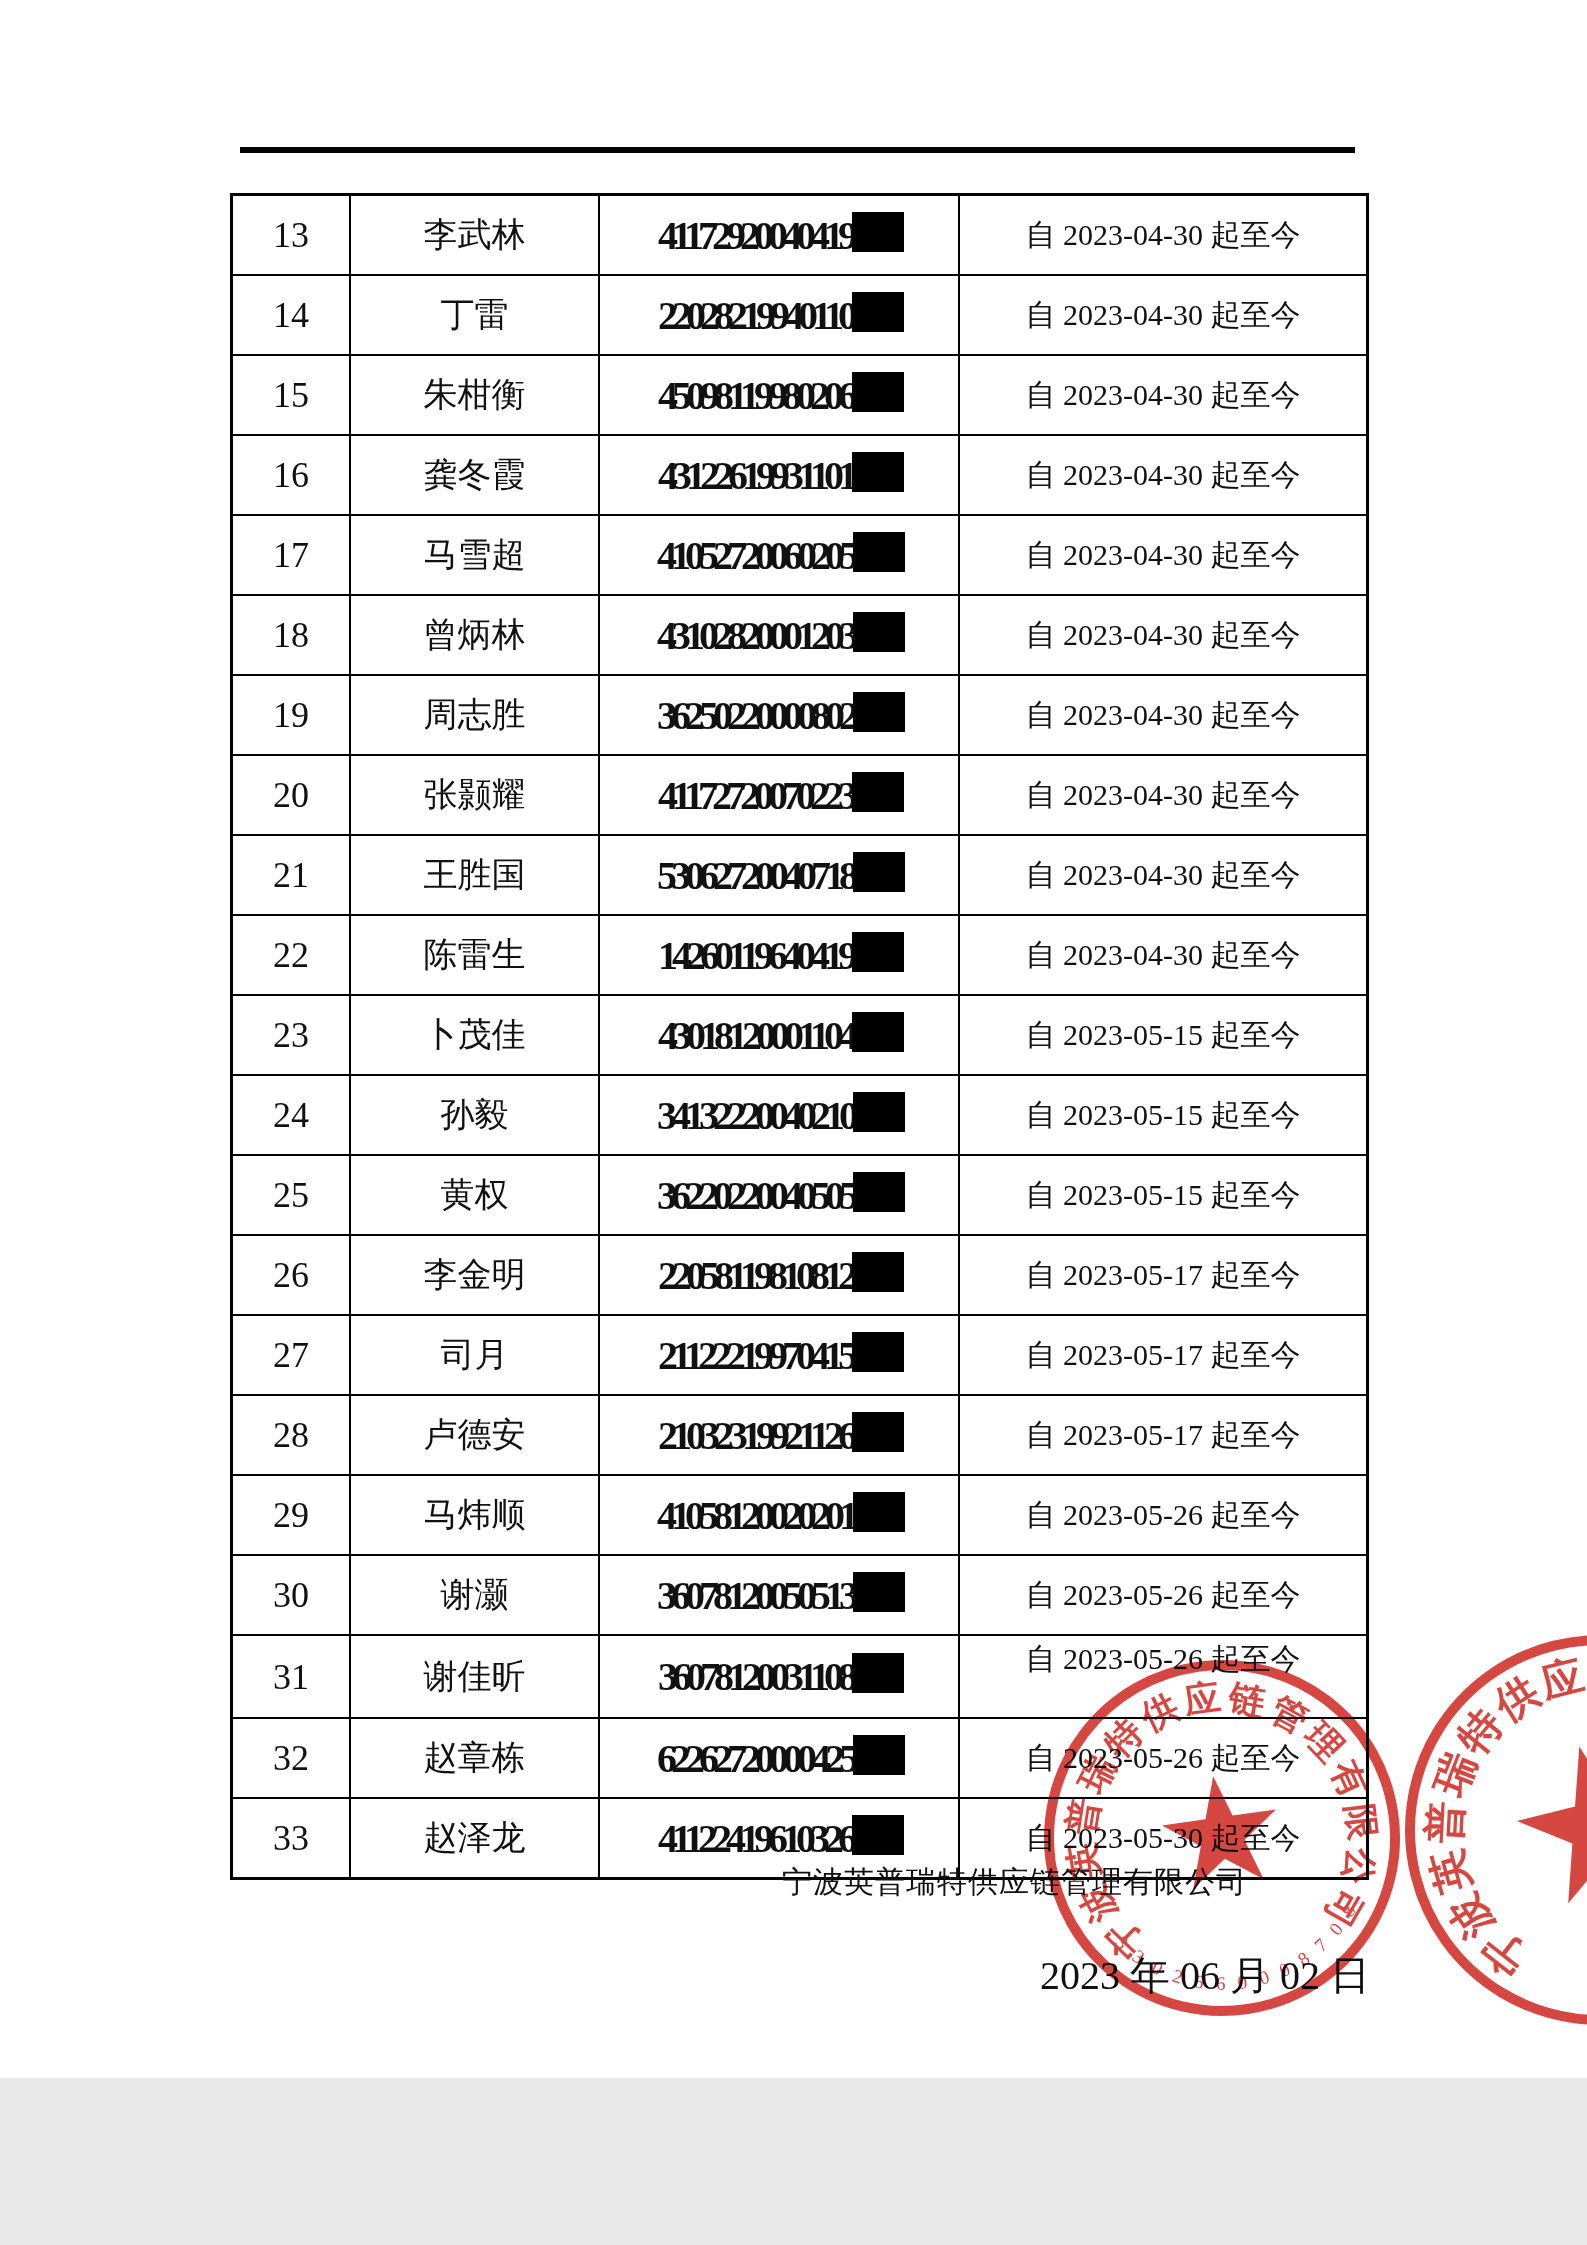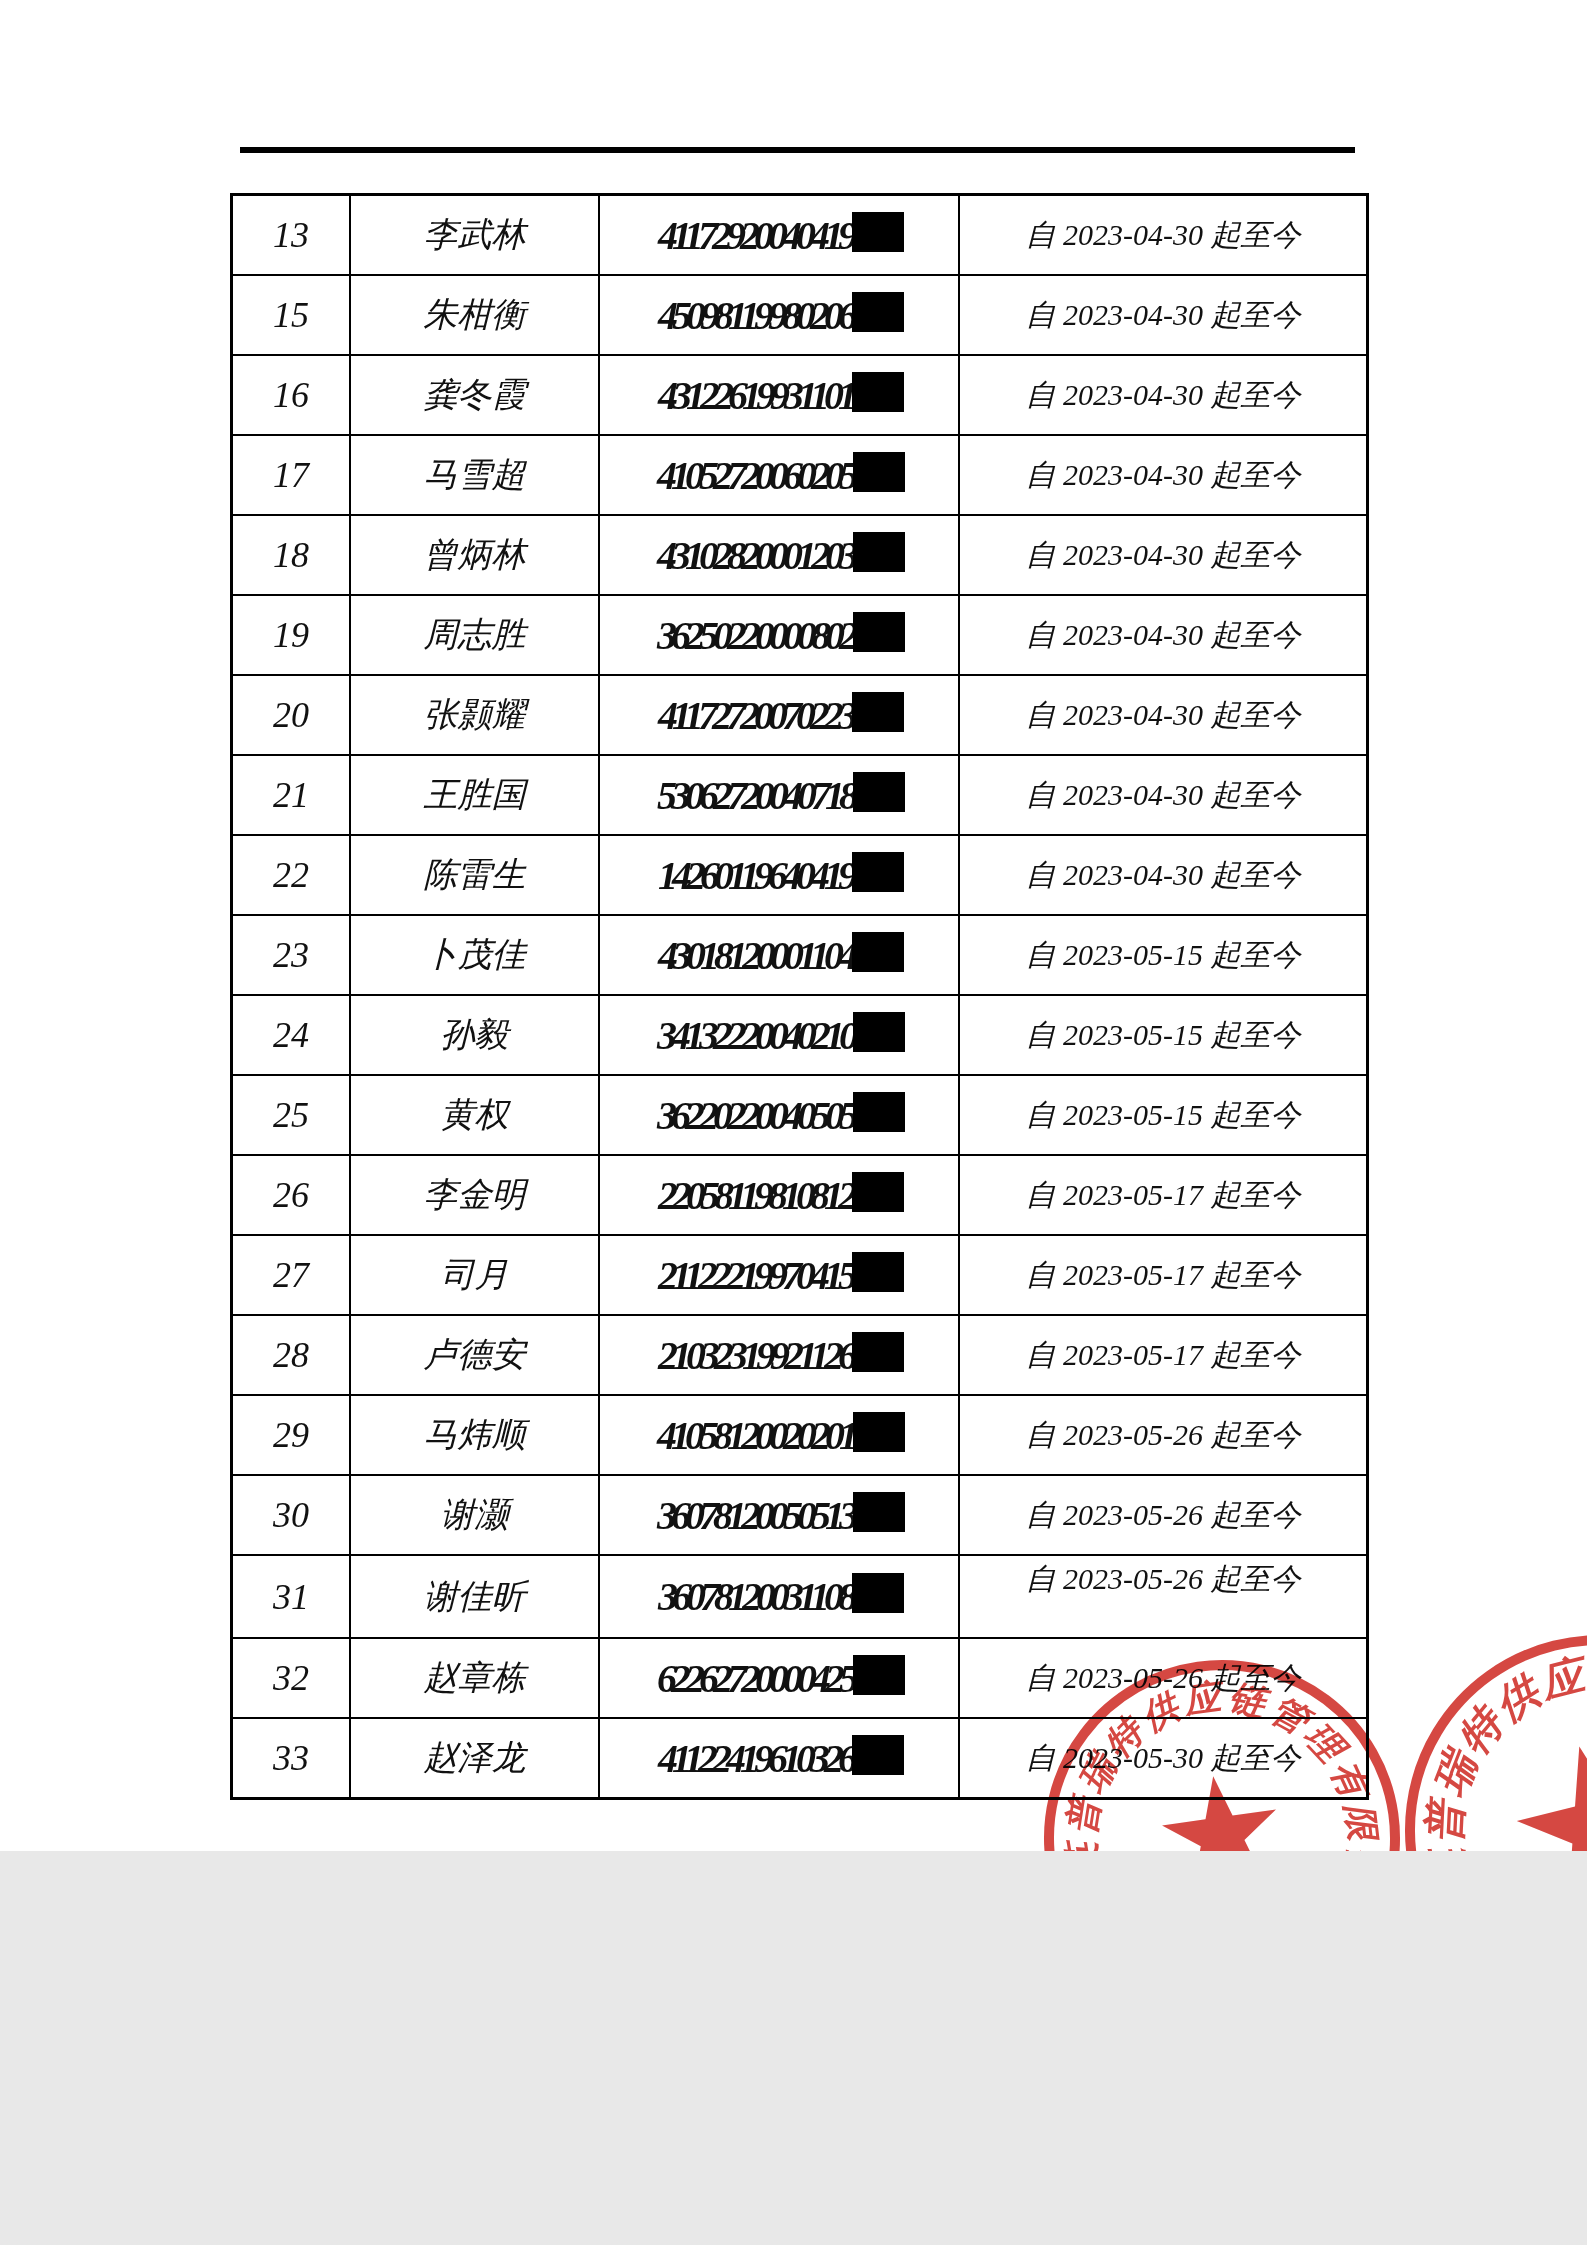--- a/index.html
+++ b/index.html
@@ -1,18 +1,18 @@
 <!DOCTYPE html>
 <html><head>
 <meta charset="utf-8">
 <style>
   html,body{margin:0;padding:0;background:#e8e8e8;}
   .page{
-    position:relative; width:1587px; height:1851px; background:#ffffff;
-    overflow:hidden; font-family:"Liberation Serif","DejaVu Serif",serif; color:#111;font-style:italic;
+    position:relative; width:1587px; height:2078px; background:#ffffff;
+    overflow:hidden; font-family:"Liberation Serif","DejaVu Serif",serif; color:#111;
   }
   .header-rule{position:absolute; left:240px; top:147px; width:1115px; height:6px; background:#000;}
   table.roster{
     position:absolute; left:230px; top:193px; width:1127px;
     border-collapse:collapse; table-layout:fixed; border:3px solid #000;
   }
   table.roster td{
     border:2px solid #000; height:78px; padding:0; text-align:center; vertical-align:middle;
     overflow:hidden; white-space:nowrap;
   }
@@ -50,20 +50,31 @@
   <div class="header-rule"></div>
 
   <table class="roster">
     <tbody id="roster-body">
         <tr>
           <td class="c-no">13</td>
           <td class="c-name">李武林</td>
           <td class="c-id">
             <div class="idwrap">
               <span class="idnum">41172920040419</span>
+              <span class="redact"></span>
+            </div>
+          </td>
+          <td class="c-date">自 2023-04-30 起至今</td>
+        </tr>
+        <tr>
+          <td class="c-no">14</td>
+          <td class="c-name">丁雷</td>
+          <td class="c-id">
+            <div class="idwrap">
+              <span class="idnum">22028219940110</span>
               <span class="redact"></span>
             </div>
           </td>
           <td class="c-date">自 2023-04-30 起至今</td>
         </tr>
         <tr>
           <td class="c-no">15</td>
           <td class="c-name">朱柑衡</td>
           <td class="c-id">
             <div class="idwrap">

